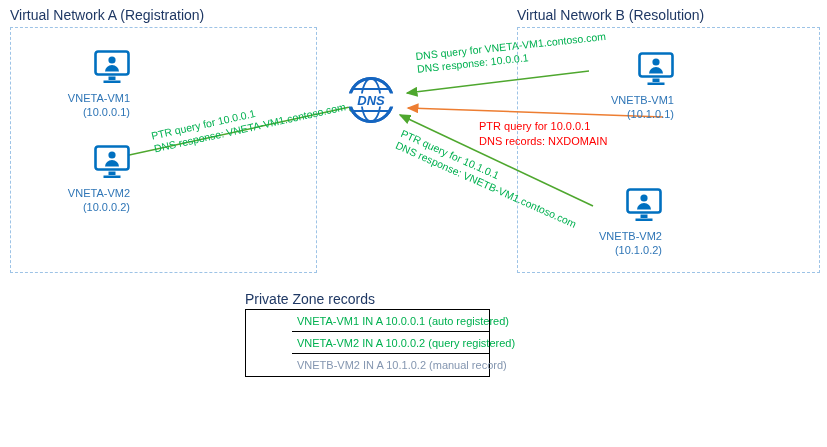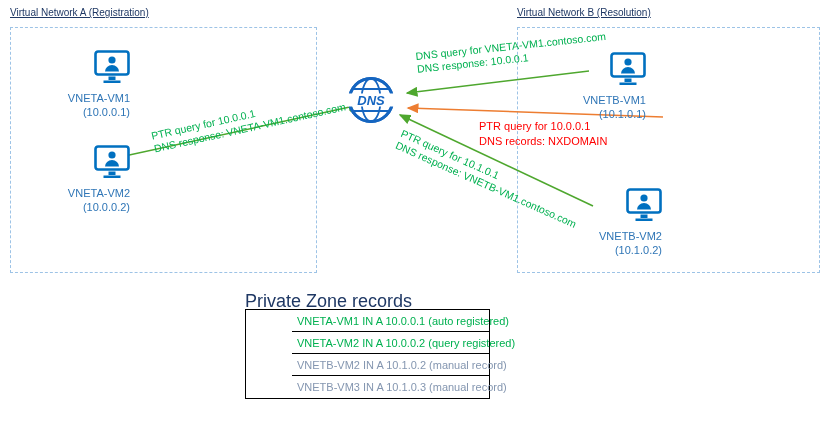--- a/index.html
+++ b/index.html
@@ -1,19 +1,19 @@
 <!DOCTYPE html>
 <html style="--title: #1F3864; --vm-label: #2E75B6; --icon-blue: #0070C0; --dns-blue: #1565C0; --box-border: #9DC3E6; --green-text: #00B050; --green-arrow: #4EA72E; --red-text: #FF0000; --orange-arrow: #ED7D31; --manual-record: #8496B0; --table-border: #000000;"><head>
 <meta charset="utf-8">
 <style>
   * { margin:0; padding:0; box-sizing:border-box; }
   html,body { background:#ffffff; font-family:"Liberation Sans", sans-serif; }
   .canvas { position:relative; width:827px; height:447px; background:#fff; overflow:hidden; }
 
-  .net-title { position:absolute; font-size:10px; color:var(--title,#1F3864); z-index:2; white-space:nowrap;text-decoration:underline; }
+  .net-title { position:absolute; font-size:14px; color:var(--title,#1F3864); z-index:2; white-space:nowrap; }
   .title-a { left:10px; top:7px; }
   .title-b { left:517px; top:7px; }
 
   .net-box { position:absolute; border:1px dashed var(--box-border,#9DC3E6); z-index:0; }
   .box-a { left:10px; top:27px; width:307px; height:246px; }
   .box-b { left:517px; top:27px; width:303px; height:246px; }
 
   .overlay { position:absolute; left:0; top:0; z-index:1; pointer-events:none; }
   .line-green { stroke:var(--green-arrow,#4EA72E); stroke-width:1.5; }
   .line-orange { stroke:var(--orange-arrow,#ED7D31); stroke-width:1.5; }
@@ -28,21 +28,21 @@
   .vmscreen { fill:#ffffff; stroke:var(--icon-blue,#0070C0); stroke-width:2.6; }
 
   .dns { position:absolute; left:346px; top:75px; width:50px; height:50px; z-index:2;font-style:italic; }
   .dnsline { fill:none; stroke:var(--dns-blue,#1565C0); }
   .dns-label-text { fill:var(--dns-blue,#1565C0); font-family:"Liberation Sans",sans-serif; font-size:13px; font-weight:bold; }
 
   .arrow-label { position:absolute; font-size:10.5px; line-height:13px; transform-origin:0 0; z-index:2; white-space:nowrap; }
   .arrow-label.green { color:var(--green-text,#00B050); }
   .arrow-label.red { color:var(--red-text,#FF0000); font-size:11px; line-height:14.5px; }
 
-  .table-title { position:absolute; left:245px; top:291px; font-size:18px; color:var(--title,#1F3864); z-index:2; }
+  .table-title { position:absolute; left:245px; top:291px; font-size:14px; color:var(--title,#1F3864); z-index:2; }
   .records { position:absolute; left:245px; top:309px; width:245px; border:1px solid var(--table-border,#000); background:#fff; z-index:2;padding-left:46px; }
   .record-row { height:22px; line-height:22px; padding-left:5px; font-size:11px; border-bottom:1px solid var(--table-border,#000); white-space:nowrap; background:#fff; }
   .record-row:last-child { border-bottom:none; }
   .record-row.auto { color:var(--green-text,#00B050); }
   .record-row.manual { color:var(--manual-record,#8496B0); }
 </style>
 </head>
 <body>
 
 <svg width="0" height="0" style="position:absolute" aria-hidden="true">
@@ -104,21 +104,21 @@
     <div class="vm-ip">(10.0.0.1)</div>
   </div>
   <div class="vm" style="left:30px;top:145px">
     <svg class="vm-icon">
         <use href="#vm-icon-symbol"></use>
       </svg>
     <div class="vm-name">VNETA-VM2</div>
     <div class="vm-ip">(10.0.0.2)</div>
   </div>
 
-  <div class="vm" style="left:546px;top:52px">
+  <div class="vm" style="left:574px;top:52px">
     <svg class="vm-icon">
         <use href="#vm-icon-symbol"></use>
       </svg>
     <div class="vm-name">VNETB-VM1</div>
     <div class="vm-ip">(10.1.0.1)</div>
   </div>
   <div class="vm" style="left:562px;top:188px">
     <svg class="vm-icon">
         <use href="#vm-icon-symbol"></use>
       </svg>
@@ -144,16 +144,15 @@
   <div class="arrow-label green" style="left:404px;top:127px;transform:rotate(24deg)">
     <div>PTR query for 10.1.0.1</div>
     <div>DNS response: VNETB-VM1.contoso.com</div>
   </div>
 
   <div class="table-title">Private Zone records</div>
   <div class="records">
     <div class="record-row auto">VNETA-VM1 IN A 10.0.0.1 (auto registered)</div>
     <div class="record-row auto">VNETA-VM2 IN A 10.0.0.2 (query registered)</div>
     <div class="record-row manual">VNETB-VM2 IN A 10.1.0.2 (manual record)</div>
-    <div class="record-row manual">VNETB-VM3 IN A 10.1.0.3 (manual record)</div>
   </div>
 
 </div>
 
 </body></html>

